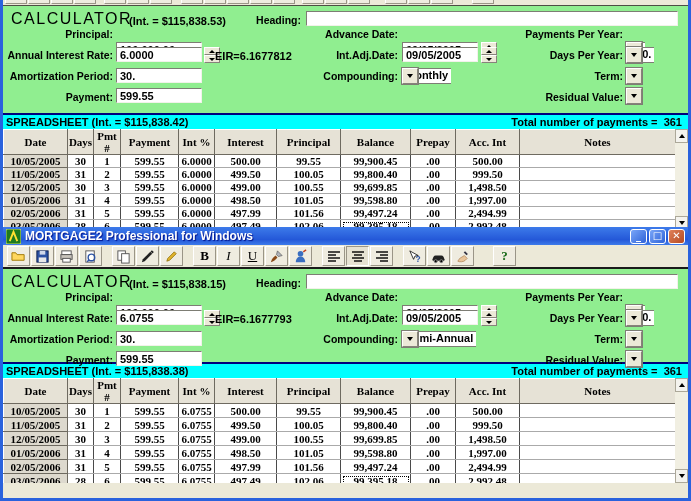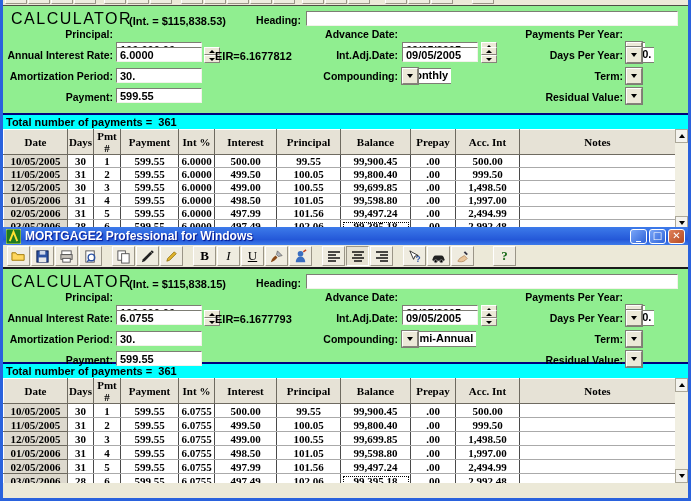--- a/index.html
+++ b/index.html
@@ -201,20 +201,21 @@
     <span class="lab lab-r r4l">Residual Value:</span>
     <span class="combo dd-r r4f">
         <span class="fld2"></span>
         <span class="ddbtn">
           <i></i>
         </span>
       </span>
   </div>
 
   <div class="sbar">
+    <span>SPREADSHEET (Int. = $115,838.42)</span>
     <span>Total number of payments =&nbsp; 361</span>
   </div>
 
   <div class="twrap" id="twrap1">
     <table class="t1">
       <colgroup>
           <col style="width:64px">
           <col style="width:26px">
           <col style="width:27px">
           <col style="width:58px">
@@ -550,20 +551,21 @@
     <span class="lab lab-r r4l">Residual Value:</span>
     <span class="combo dd-r r4f">
         <span class="fld2"></span>
         <span class="ddbtn">
           <i></i>
         </span>
       </span>
   </div>
 
   <div class="sbar">
+    <span>SPREADSHEET (Int. = $115,838.38)</span>
     <span>Total number of payments =&nbsp; 361</span>
   </div>
 
   <div class="twrap" id="twrap2">
     <table class="t2">
       <colgroup>
           <col style="width:64px">
           <col style="width:26px">
           <col style="width:27px">
           <col style="width:58px">

